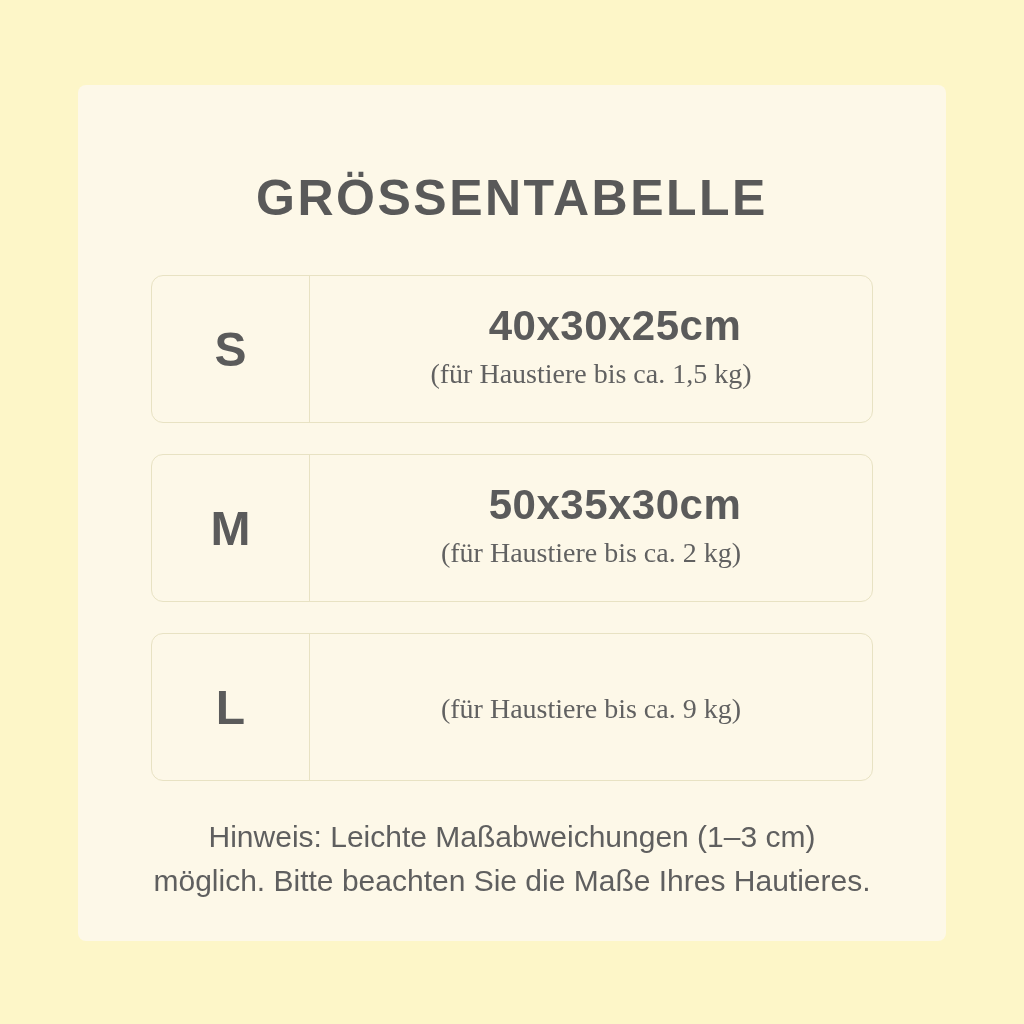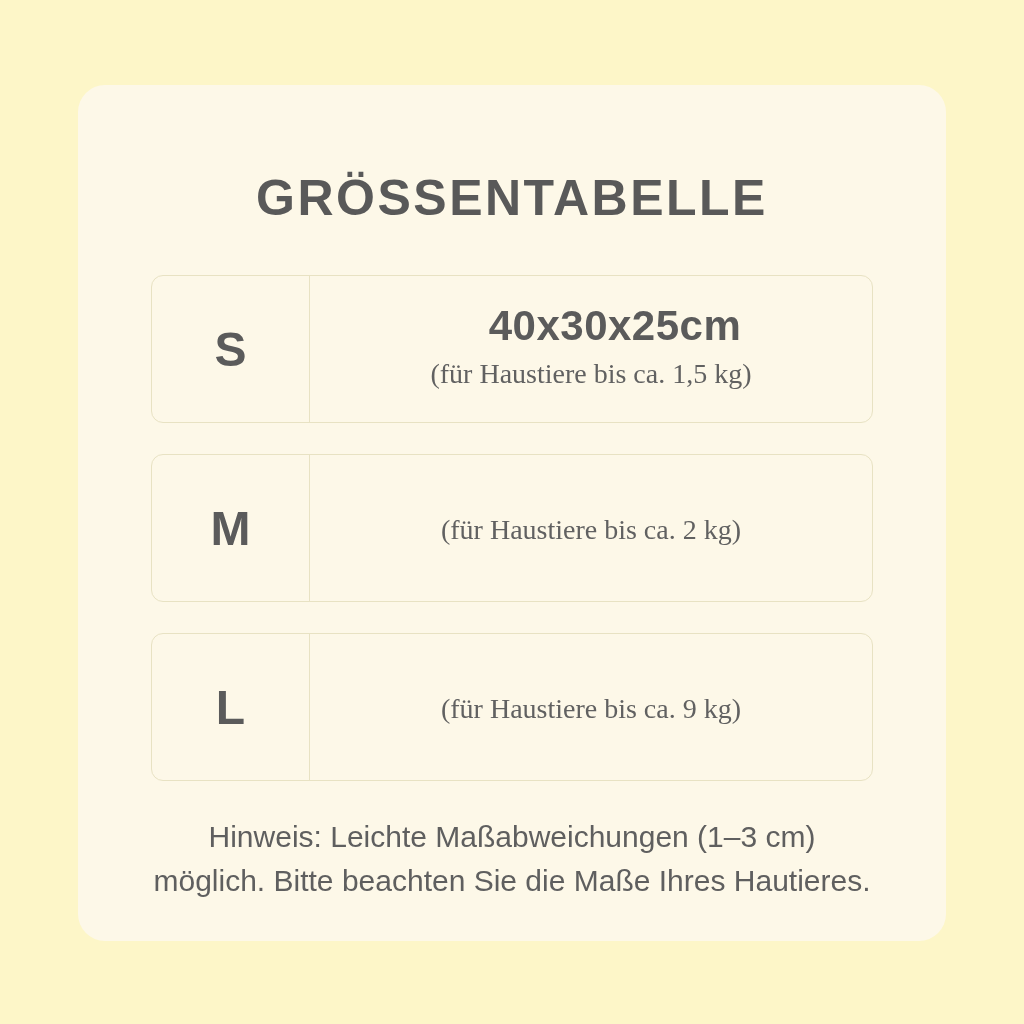--- a/index.html
+++ b/index.html
@@ -21,21 +21,21 @@
     align-items: center;
     justify-content: center;
   }
   .card {
     position: absolute;
     left: 78px;
     top: 85px;
     width: 868px;
     height: 856px;
     background: #fdf8e8;
-    border-radius: 27px;
+    border-radius: 8px;
     box-sizing: border-box;
   }
   .card-title {
     text-align: center;
     color: #595959;
     font-size: 50px;
     font-weight: bold;
     letter-spacing: 2.5px;
     margin-top: 88px;
     line-height: 1;
@@ -115,20 +115,21 @@
         <div class="cell-size">S</div>
         <div class="cell-detail">
           <div class="dim">40x30x25cm</div>
           <div class="weight">(für Haustiere bis ca. 1,5 kg)</div>
         </div>
       </div>
 
       <div class="row">
         <div class="cell-size">M</div>
         <div class="cell-detail">
+          <div class="dim">50x35x30cm</div>
           <div class="weight">(für Haustiere bis ca. 2 kg)</div>
         </div>
       </div>
 
       <div class="row">
         <div class="cell-size">L</div>
         <div class="cell-detail">
           <div class="weight">(für Haustiere bis ca. 9 kg)</div>
         </div>
       </div>

